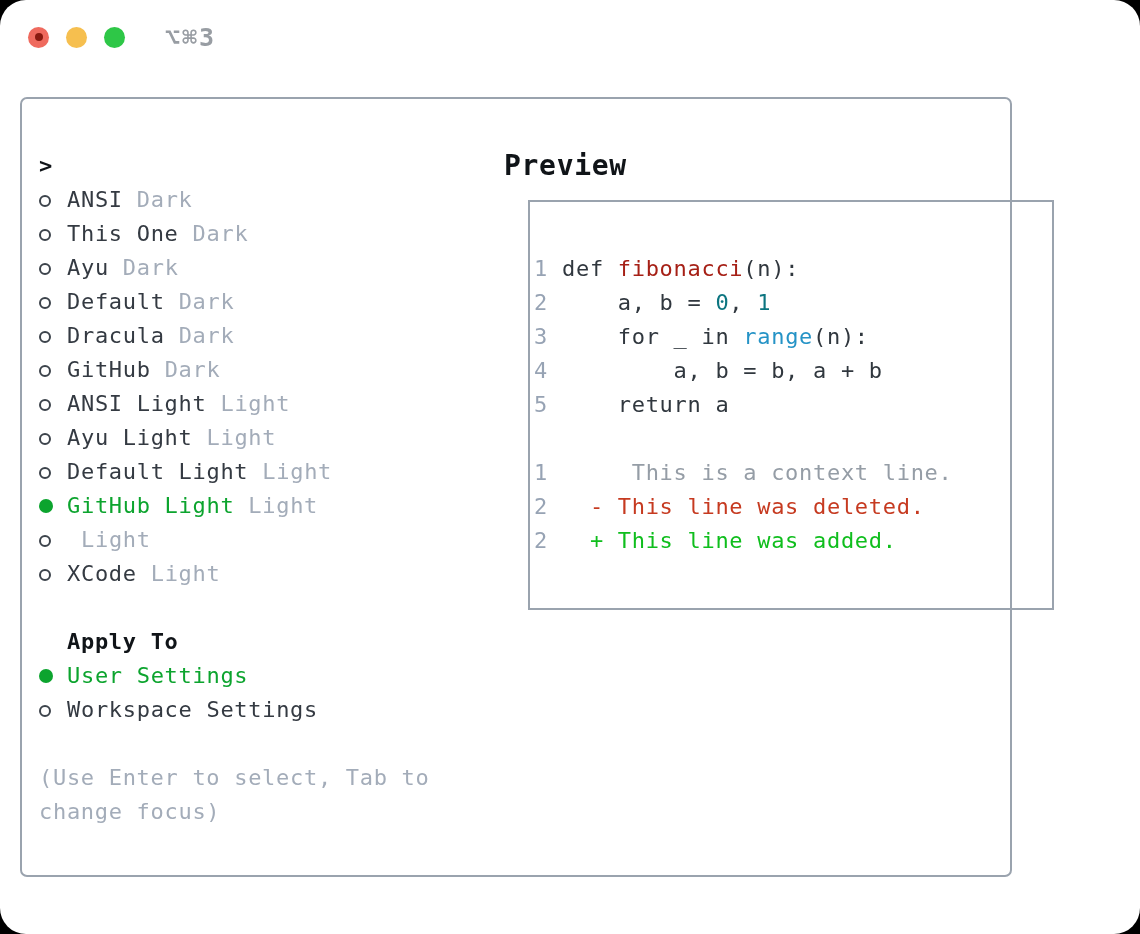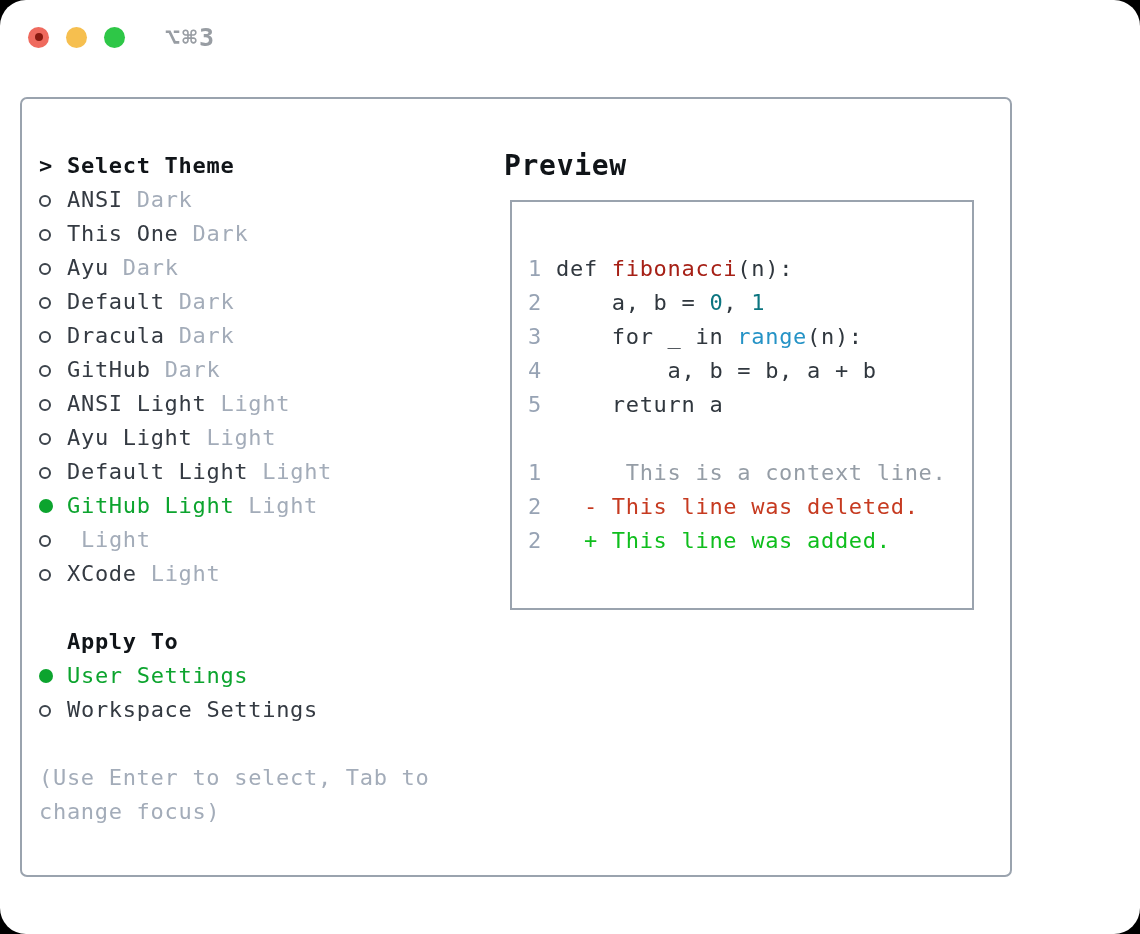--- a/index.html
+++ b/index.html
@@ -34,23 +34,23 @@
   .radio.on{width:14px;height:14px;border:none;background:var(--accent-green);}
   .t-variant{color:var(--muted);margin-left:14px;}
   .sel .t-name{color:var(--accent-green);}
   .sel .a-name{color:var(--accent-green);}
   .spacer{height:34px;}
   .hint{color:var(--muted);width:432px;white-space:normal;}
   
   .right-col{position:absolute;left:482px;top:50px;}
   .preview-header{font-size:28px;letter-spacing:0.7px;line-height:34px;
     font-weight:bold;color:var(--header-text);}
-  .preview-box{margin-left:6px;margin-top:17px;width:464px;height:410px;
+  .preview-box{margin-left:24px;margin-top:17px;width:526px;height:410px;
     border:2px solid var(--preview-border);box-sizing:border-box;
-    padding:50px 0 0 16px;overflow:hidden;}
+    padding:50px 0 0 4px;overflow:hidden;}
   .code-line{height:34px;line-height:34px;white-space:pre;
     font-size:22px;letter-spacing:0.7px;}
   .lnum{display:inline-block;width:28px;color:var(--line-number);}
   .s-code{color:var(--code-text);}
   .s-function{color:var(--func-red);}
   .s-number{color:var(--num-teal);}
   .s-builtin{color:var(--builtin-blue);}
   .s-context{color:var(--context-gray);}
   .s-deleted{color:var(--deleted-red);}
   .s-added{color:var(--added-green);}
@@ -69,21 +69,20 @@
       <div class="light light-zoom"></div>
     </div>
     <span class="window-title">⌥⌘3</span>
   </div>
 
   <div class="panel">
 
     <div class="left-col">
       <div class="row">
         <span class="marker prompt">&gt;</span>
-        <span class="header-label">Select Theme</span>
       </div>
 
       <div id="theme-list">
           <div class="row"><span class="marker"><span class="radio"></span></span><span class="t-name">ANSI</span><span class="t-variant">Dark</span></div>
           <div class="row"><span class="marker"><span class="radio"></span></span><span class="t-name">This One</span><span class="t-variant">Dark</span></div>
           <div class="row"><span class="marker"><span class="radio"></span></span><span class="t-name">Ayu</span><span class="t-variant">Dark</span></div>
           <div class="row"><span class="marker"><span class="radio"></span></span><span class="t-name">Default</span><span class="t-variant">Dark</span></div>
           <div class="row"><span class="marker"><span class="radio"></span></span><span class="t-name">Dracula</span><span class="t-variant">Dark</span></div>
           <div class="row"><span class="marker"><span class="radio"></span></span><span class="t-name">GitHub</span><span class="t-variant">Dark</span></div>
           <div class="row"><span class="marker"><span class="radio"></span></span><span class="t-name">ANSI Light</span><span class="t-variant">Light</span></div>

